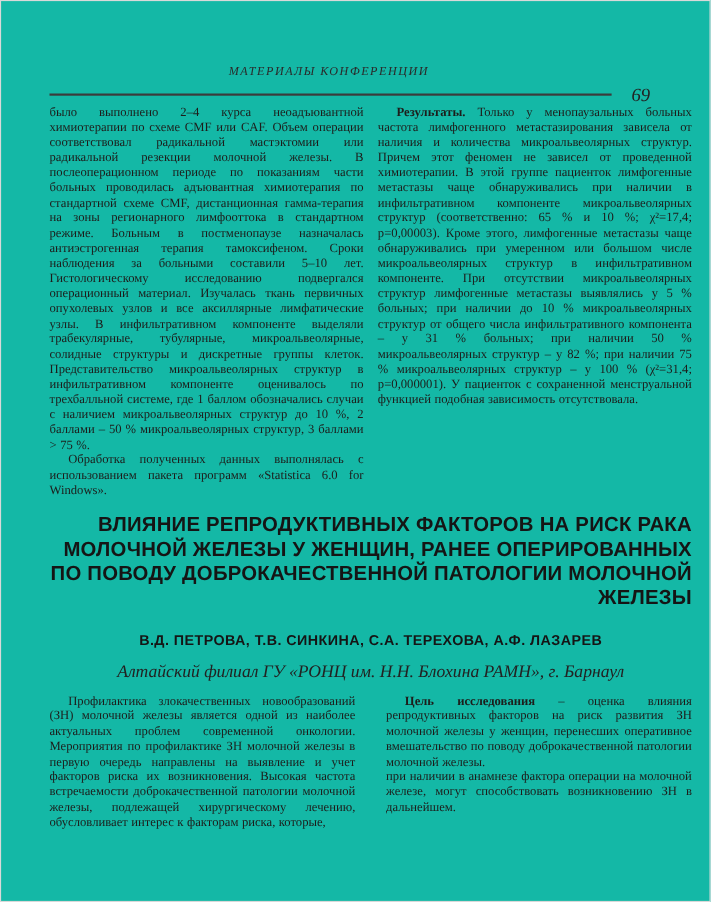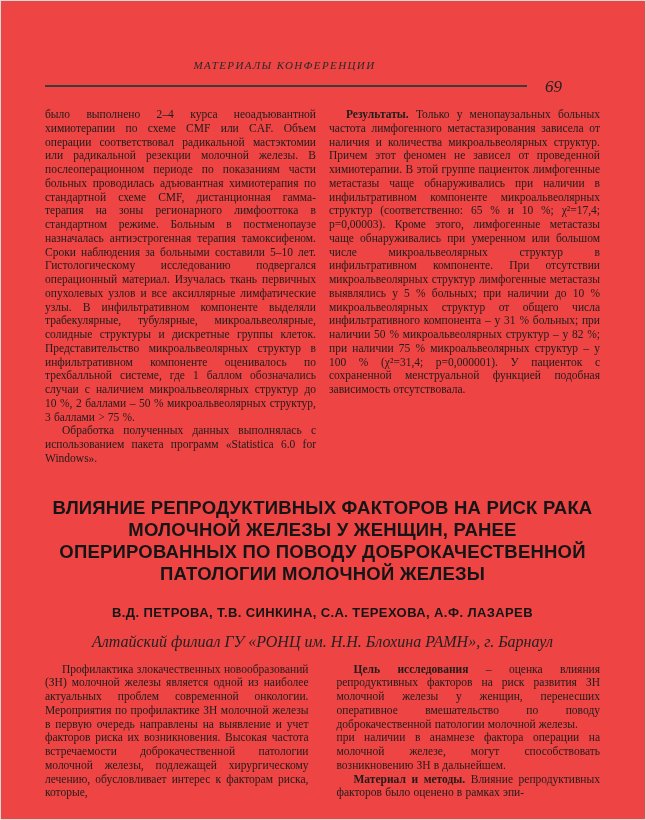--- a/index.html
+++ b/index.html
@@ -4,41 +4,40 @@
 <style>
   * { margin: 0; padding: 0; box-sizing: border-box; }
   html, body { background: #f5f5f5; }
   body { font-family: "Liberation Serif", serif; }
 
   .page {
     position: relative;
     width: 646px;
     height: 820px;
     margin: 0 auto;
-    background: #ef4444;
+    background: #14b8a6;
     border: 1px solid #d9d9d9;
-    padding: 58px 45px 0 44px;
+    padding: 58px 16px 0 44px;
     overflow: hidden;
     color: #1d1d1b;
   }
 
   
   .running-title {
     text-align: center;
     font-style: italic;
     font-size: 11px;
     letter-spacing: 1.4px;
     color: #2a2a2a;
     padding-right: 76px; 
     margin-bottom: 5px;
   }
   .rule-row {
     display: flex;
     align-items: center;
-    margin-bottom: 12px;
   }
   .rule {
     flex: 1;
     height: 0;
     border-top: 2px solid #3b3b3b;
   }
   .page-number {
     font-style: italic;
     font-size: 17px;
     color: #222222;
@@ -62,23 +61,23 @@
   }
   .para.indent { text-indent: 17px; }
   .lead { font-weight: bold; }
 
   
   .article-title {
     font-family: "Liberation Sans", sans-serif;
     font-weight: 700;
     font-size: 18.5px;
     line-height: 22px;
-    text-align: center;
+    text-align: right;
     color: #151515;
-    margin-top: 31px;
+    margin-top: 12px;
     letter-spacing: 0.2px;
   }
   .authors {
     font-family: "Liberation Sans", sans-serif;
     font-weight: 700;
     font-size: 13px;
     text-align: center;
     letter-spacing: 0.4px;
     margin-top: 20px;
     color: #151515;
@@ -131,18 +130,17 @@
   <div class="authors">В.Д. ПЕТРОВА, Т.В. СИНКИНА, С.А. ТЕРЕХОВА, А.Ф. ЛАЗАРЕВ</div>
   <div class="affiliation">Алтайский филиал ГУ «РОНЦ им. Н.Н. Блохина РАМН», г. Барнаул</div>
 
   <div class="columns body-cols">
     <div class="col">
       <p class="para indent"><span class="lead"></span><span>Профилактика злокачественных новообразований (ЗН) молочной железы является одной из наиболее актуальных проблем современной онкологии. Мероприятия по профилактике ЗН молочной железы в первую очередь направлены на выявление и учет факторов риска их возникновения. Высокая частота встречаемости доброкачественной патологии молочной железы, подлежащей хирургическому лечению, обусловливает интерес к факторам риска, которые,</span></p>
     </div>
     <div class="col">
       <p class="para indent"><span class="lead">Цель исследования</span><span> – оценка влияния репродуктивных факторов на риск развития ЗН молочной железы у женщин, перенесших оперативное вмешательство по поводу доброкачественной патологии молочной железы.</span></p>
       <p class="para"><span class="lead"></span><span>при наличии в анамнезе фактора операции на молочной железе, могут способствовать возникновению ЗН в дальнейшем.</span></p>
-      <p class="para indent"><span class="lead">Материал и методы.</span><span> Влияние репродуктивных факторов было оценено в рамках эпи-</span></p>
     </div>
   </div>
 
 
 </div>
 
 </body></html>

